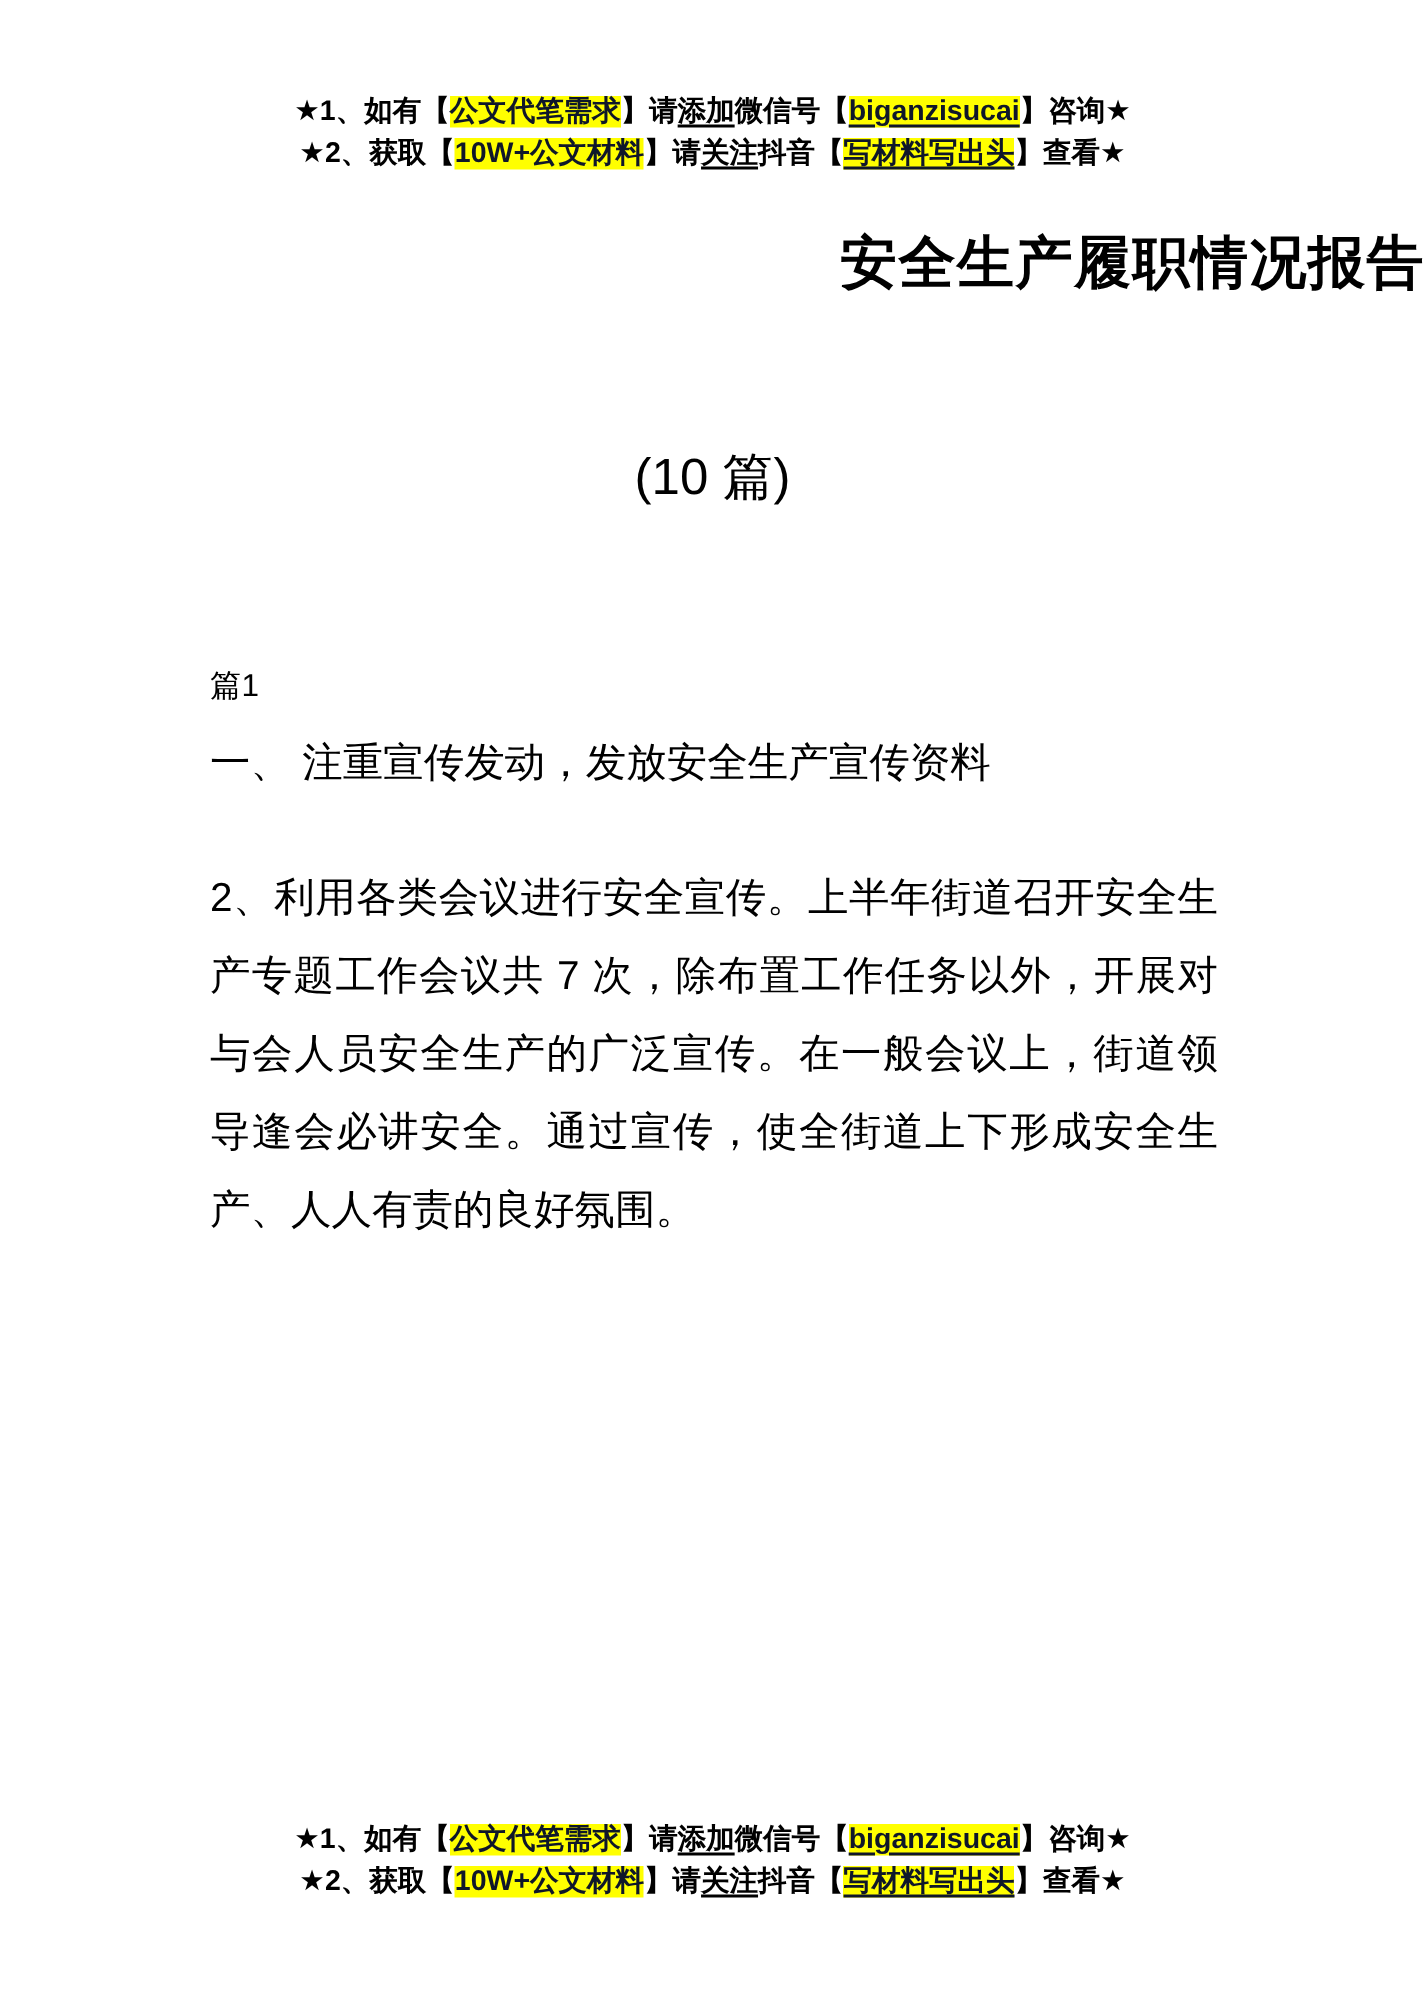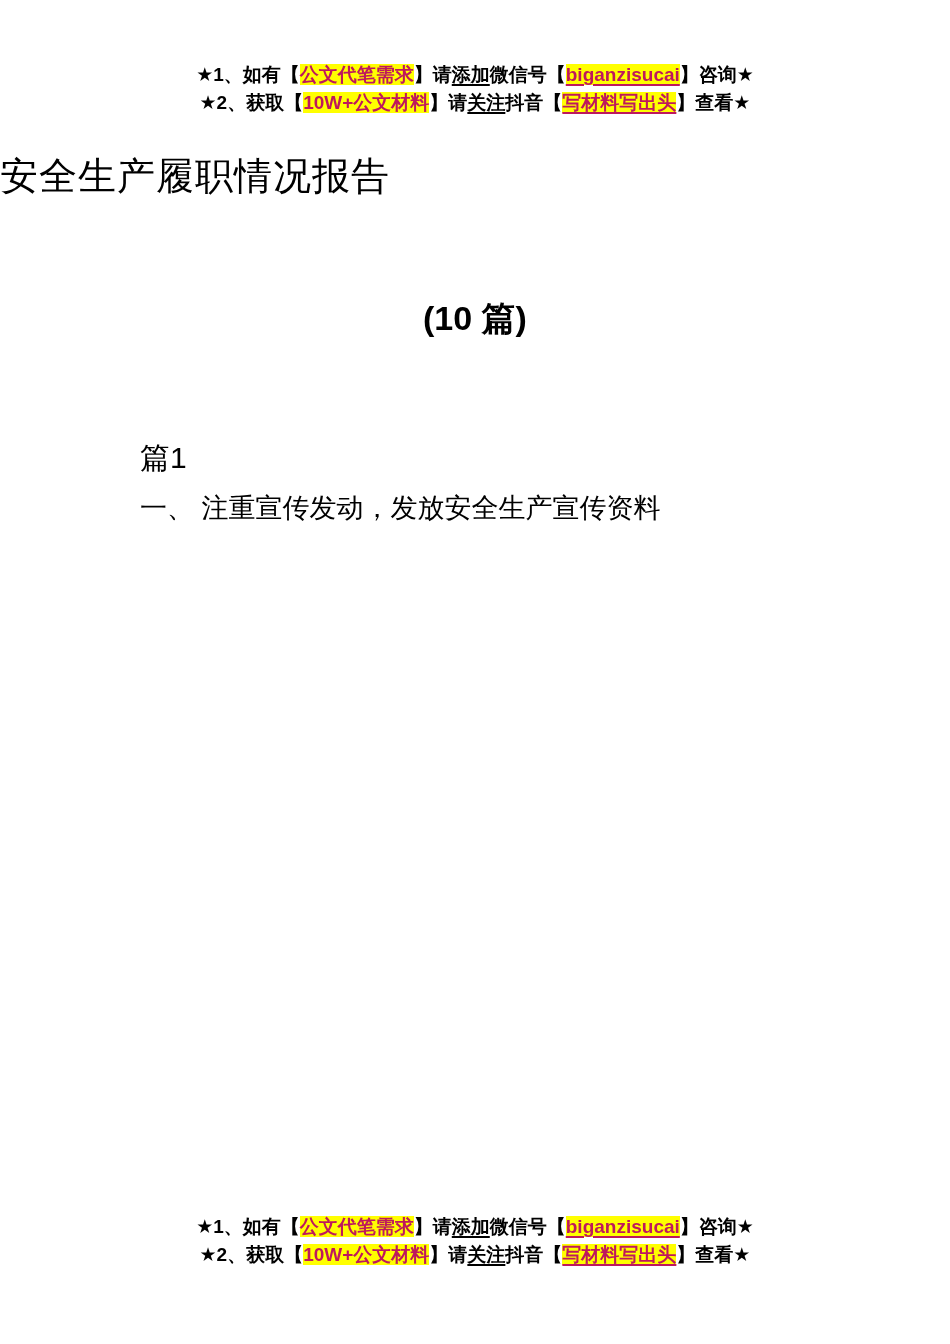--- a/index.html
+++ b/index.html
@@ -17,47 +17,47 @@
   .banner {
     width: 100%;
     text-align: center;
     font-weight: 700;
     font-size: 19px;
     line-height: 28px;
     white-space: nowrap;
   }
   .banner-top { padding-top: 61px; }
   .banner-bottom { position: absolute; left: 0; top: 1213px; }
-  .hl { background: #ffff00; color: #be185d; }
+  .hl { background: #ffff00; color: #0f172a; }
   .ul {
     text-decoration: underline;
     text-decoration-thickness: 2px;
     text-underline-offset: 3px;
   }
   
 
   .title {
     margin: 33px 0 0 0;
     font-size: 38px;
     line-height: 52px;
-    font-weight: 400;
-    text-align: left;
+    font-weight: 700;
+    text-align: right;
     letter-spacing: 1px;
   }
   .subtitle {
     margin: 94px 0 0 0;
     font-size: 34px;
     line-height: 44px;
-    font-weight: 700;
+    font-weight: 400;
     text-align: center;
   }
   .content { margin: 0 138px 0 140px; }
   .section-label {
     margin-top: 103px;
-    font-size: 30px;
+    font-size: 21px;
     line-height: 30px;
     font-weight: 400;
   }
   .heading {
     margin: 15px 0 0 0;
     font-size: 27px;
     line-height: 40px;
     font-weight: 400;
   }
   .para {
@@ -78,20 +78,21 @@
     <div class="banner-line"><span>★2、获取【</span><span class="hl">10W+公文材料</span><span>】请</span><span class="ul">关注</span><span>抖音【</span><span class="hl ul">写材料写出头</span><span>】查看★</span></div>
   </div>
 
   <h1 class="title">安全生产履职情况报告</h1>
 
   <div class="subtitle">(10 篇)</div>
 
   <div class="content">
     <div class="section-label">篇1</div>
     <h2 class="heading">一、 注重宣传发动，发放安全生产宣传资料</h2>
+    <p class="para">2、利用各类会议进行安全宣传。上半年街道召开安全生产专题工作会议共 7 次，除布置工作任务以外，开展对与会人员安全生产的广泛宣传。在一般会议上，街道领导逢会必讲安全。通过宣传，使全街道上下形成安全生产、人人有责的良好氛围。</p>
   </div>
 
   <div class="banner banner-bottom">
     <div class="banner-line"><span>★1、如有【</span><span class="hl">公文代笔需求</span><span>】请</span><span class="ul">添加</span><span>微信号【</span><span class="hl ul">biganzisucai</span><span>】咨询★</span></div>
     <div class="banner-line"><span>★2、获取【</span><span class="hl">10W+公文材料</span><span>】请</span><span class="ul">关注</span><span>抖音【</span><span class="hl ul">写材料写出头</span><span>】查看★</span></div>
   </div>
 
 </div>
 
 </body></html>

